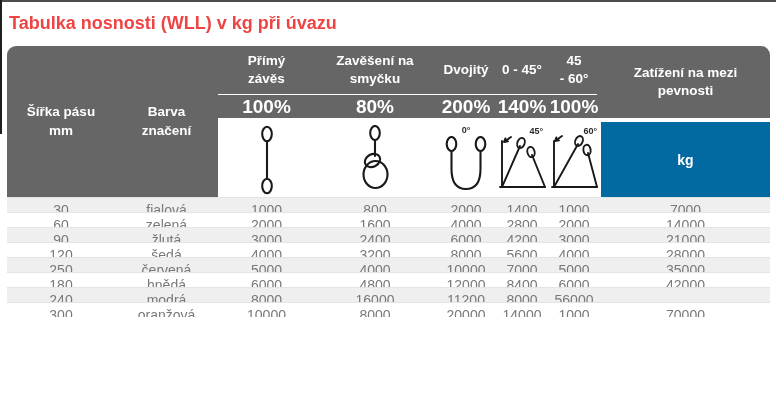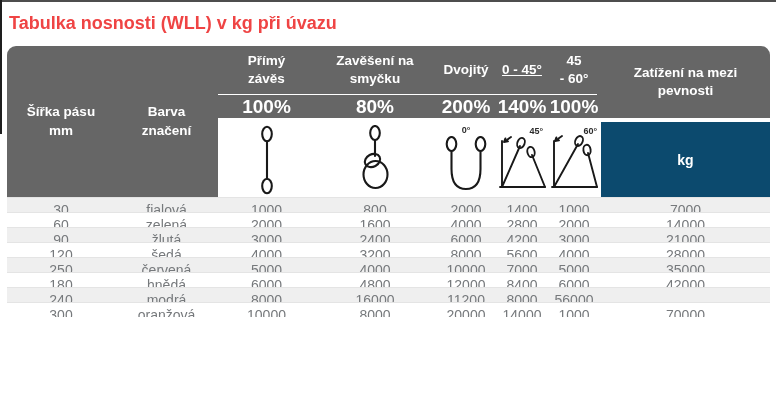--- a/index.html
+++ b/index.html
@@ -15,32 +15,32 @@
   .bg-mid{grid-column:3/8;grid-row:1/4;background:#666666;}
   .bg-right{grid-column:8/9;grid-row:1/4;background:#666666;}
   .underline{grid-column:3/8;grid-row:2;background:#ffffff;margin-right:4px;}
   .h-label{color:#fff;font-weight:bold;font-size:13.5px;line-height:1.35;
     display:flex;align-items:center;justify-content:center;text-align:center;white-space:pre-line;}
   .hl-width{grid-column:1;grid-row:1/6;}
   .hl-color{grid-column:2;grid-row:1/6;}
   .hl-straight{grid-column:3;grid-row:1;}
   .hl-choker{grid-column:4;grid-row:1;}
   .hl-basket{grid-column:5;grid-row:1;}
-  .hl-b45{grid-column:6;grid-row:1;text-decoration:underline;}
+  .hl-b45{grid-column:6;grid-row:1;}
   .hl-b60{grid-column:7;grid-row:1;}
   .hl-break{grid-column:8;grid-row:1/4;}
   .pct{color:#fff;font-weight:bold;font-size:19px;grid-row:3;
     display:flex;align-items:center;justify-content:center;}
   .pct-1{grid-column:3;} .pct-2{grid-column:4;} .pct-3{grid-column:5;}
   .pct-4{grid-column:6;} .pct-5{grid-column:7;}
   .icon-cell{grid-row:5;background:#fff;display:flex;align-items:center;justify-content:center;
     position:relative;}
   .ic-1{grid-column:3;} .ic-2{grid-column:4;} .ic-3{grid-column:5;flex-direction:column;}
   .ic-4{grid-column:6;} .ic-5{grid-column:7;}
-  .kg-cell{grid-column:8;grid-row:5;background:#0c4a6e;color:#fff;font-weight:bold;font-size:14px;
+  .kg-cell{grid-column:8;grid-row:5;background:#0369a1;color:#fff;font-weight:bold;font-size:14px;
     display:flex;align-items:center;justify-content:center;}
   .icon-svg{stroke:#191919;fill:none;stroke-width:2.1;stroke-linecap:round;stroke-linejoin:round;}
   .angle-lbl{font-size:9px;font-weight:bold;color:#2b2b2b;line-height:10px;}
   .lbl-0{margin-bottom:1px;}
   .lbl-tr{position:absolute;top:4px;right:4px;}
   .trow{height:15px;border-top:1px solid #e4e4e4;box-sizing:border-box;}
   .trow:nth-child(odd){background:#efefef;}
   .td{font-size:14px;color:#76797c;text-align:center;line-height:25px;
     overflow:hidden;white-space:nowrap;}
 </style>

